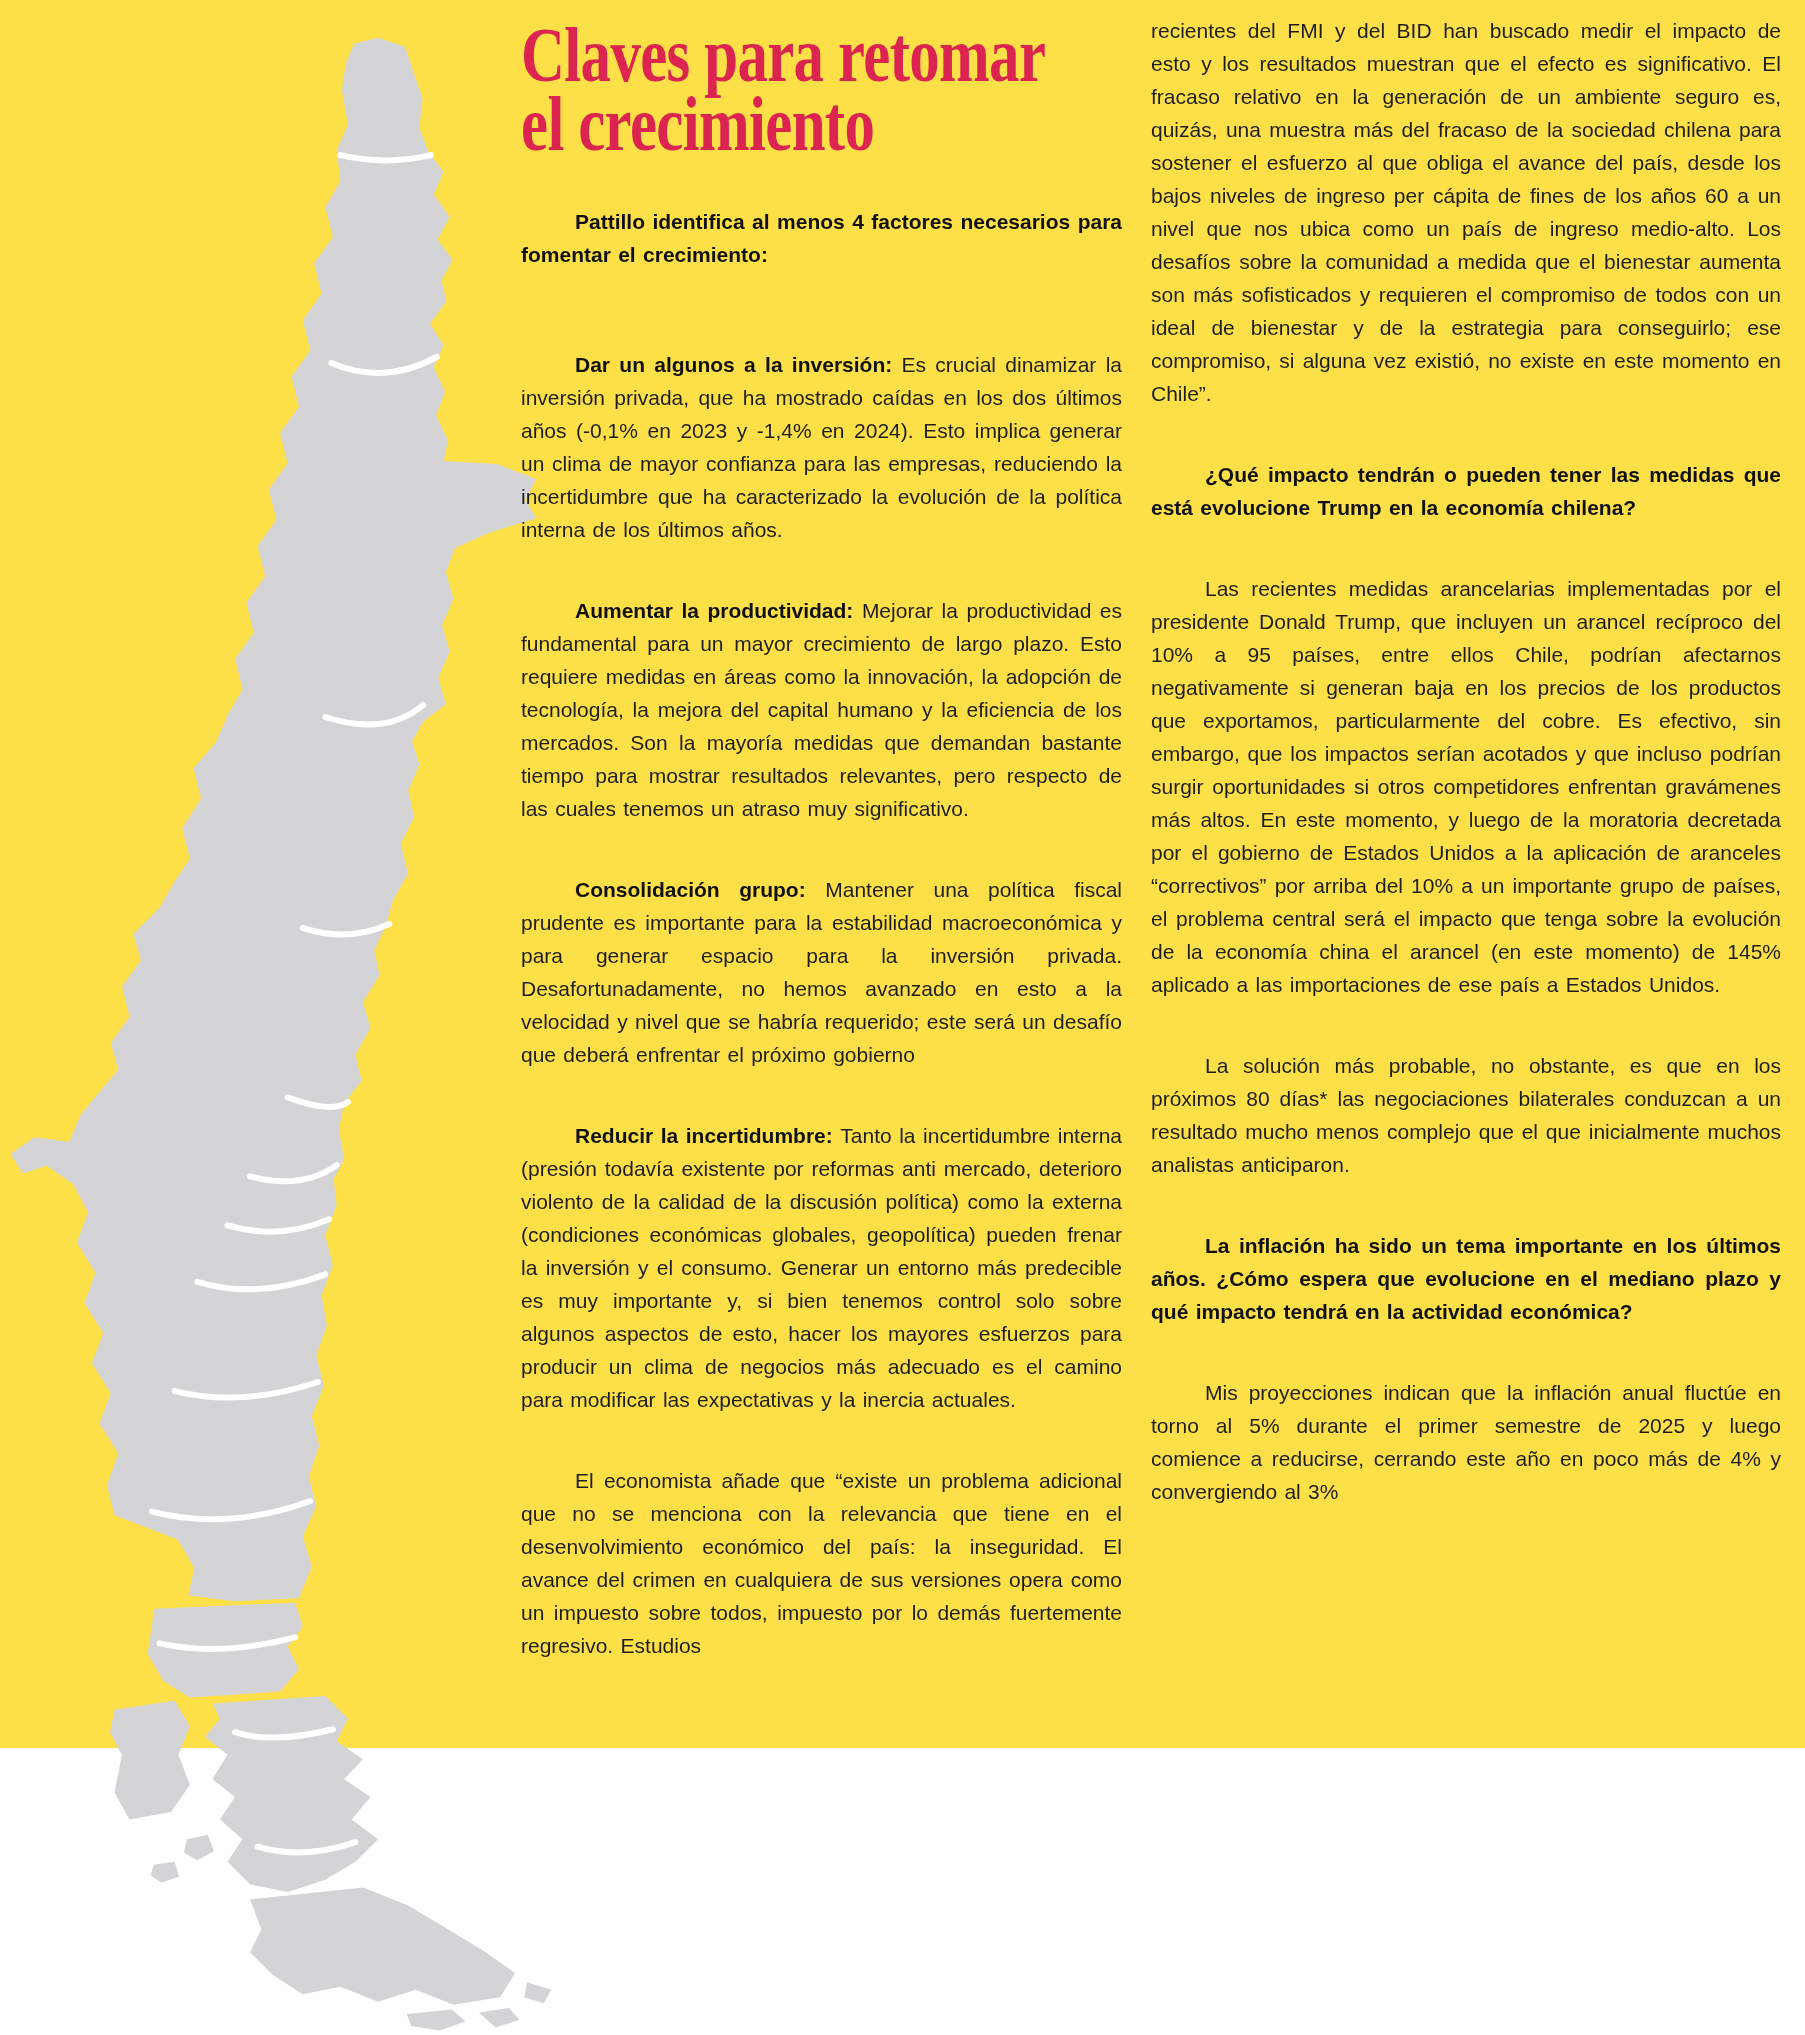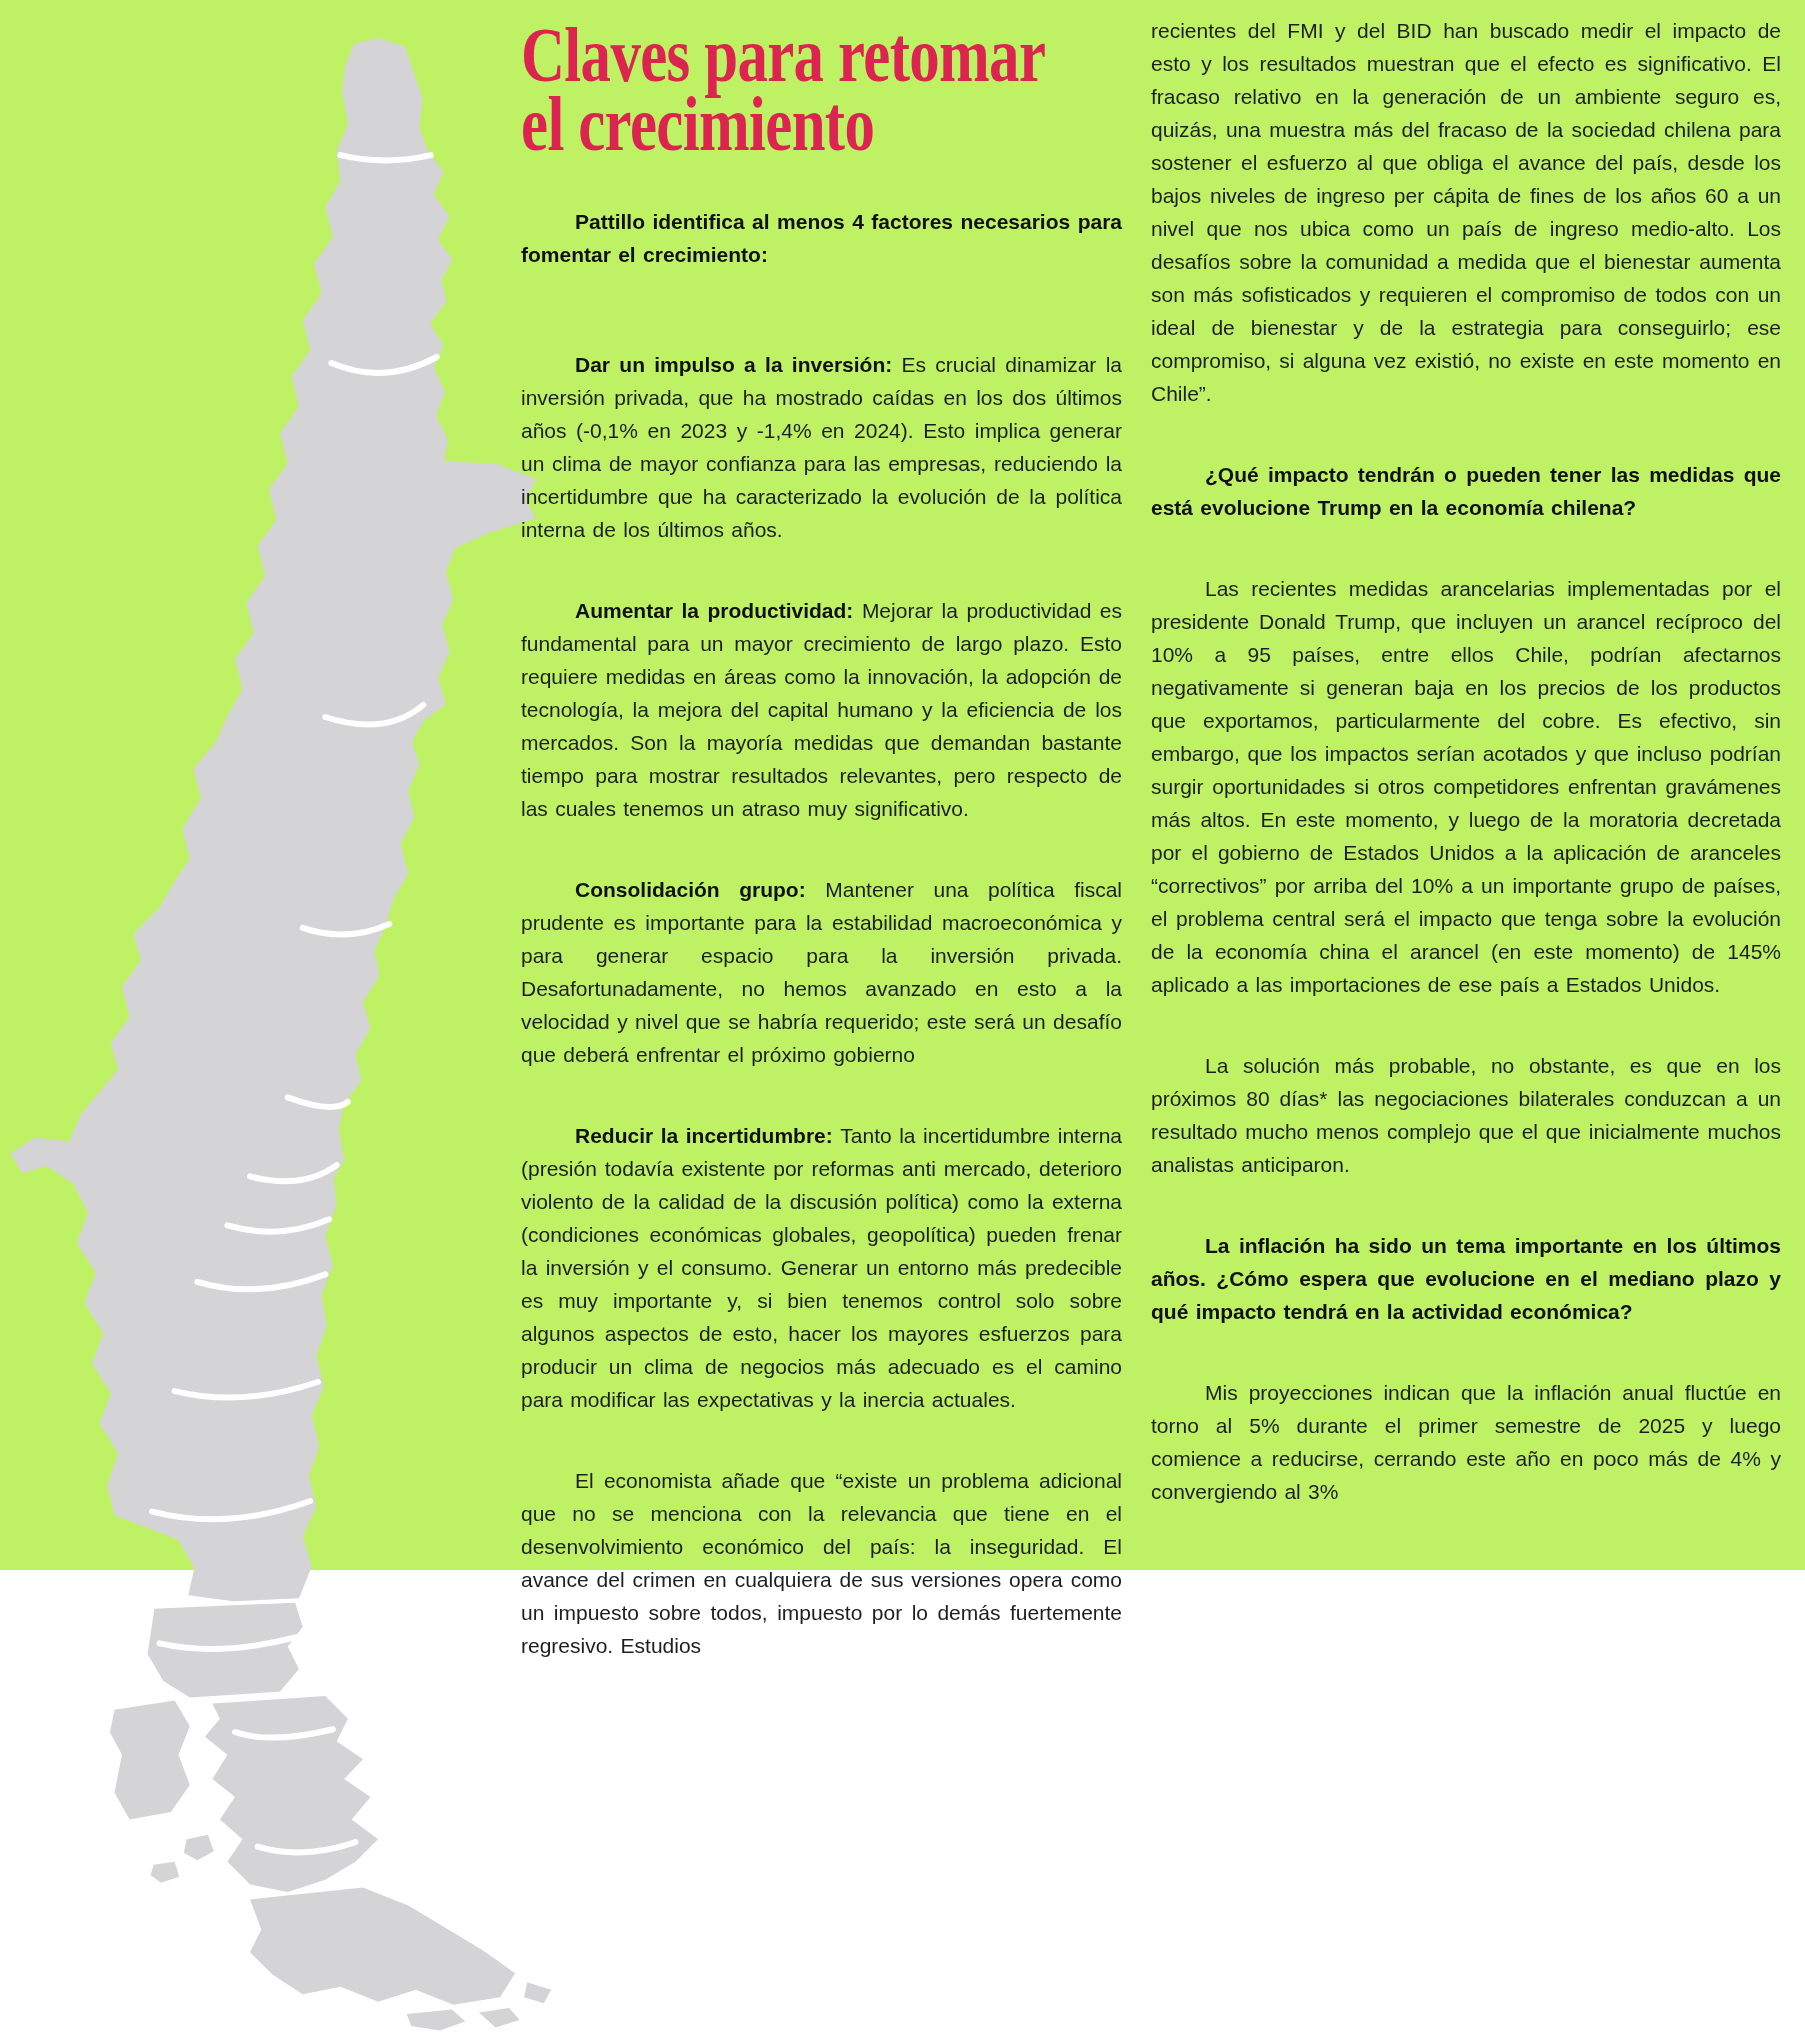--- a/index.html
+++ b/index.html
@@ -1,18 +1,18 @@
 <!DOCTYPE html>
 <html style="font-size:12px"><head>
 <meta charset="utf-8">
 <style>
   * { margin:0; padding:0; box-sizing:border-box; }
   html,body { width:1806px; height:2035px; background:#ffffff; overflow:hidden;
               font-family:"Liberation Sans", sans-serif; }
-  .page { position:relative; width:1806px; height:1570px; background:#bef264; }
+  .page { position:relative; width:1806px; height:1748px; background:#fde047; }
 
   
   .map-wrap { position:absolute; left:0; top:0; width:610px; height:2035px; }
   .map-wrap svg { display:block; width:100%; height:100%; }
   .region-borders { fill:none; stroke:#ffffff; stroke-width:8; stroke-linecap:round; }
 
   
   .col { position:absolute; top:0; }
   .col1 { left:521px; width:601px; }
   .col2 { left:1151px; width:630px; top:13.6px; }
@@ -94,21 +94,21 @@
     </svg>
   </div>
 
   <div class="col col1">
     <h1 class="headline" style="color: rgb(220, 36, 80);">
       <div>Claves para retomar</div>
       <div>el crecimiento</div>
     </h1>
     <p class="intro">Pattillo identifica al menos 4 factores necesarios para fomentar el crecimiento:</p>
     <div>
-        <p class="para"><b>Dar un impulso a la inversión: </b>Es crucial dinamizar la inversión privada, que ha mostrado caídas en los dos últimos años (-0,1% en 2023 y -1,4% en 2024). Esto implica generar un clima de mayor confianza para las empresas, reduciendo la incertidumbre que ha caracterizado la evolución de la política interna de los últimos años.</p>
+        <p class="para"><b>Dar un algunos a la inversión: </b>Es crucial dinamizar la inversión privada, que ha mostrado caídas en los dos últimos años (-0,1% en 2023 y -1,4% en 2024). Esto implica generar un clima de mayor confianza para las empresas, reduciendo la incertidumbre que ha caracterizado la evolución de la política interna de los últimos años.</p>
         <p class="para"><b>Aumentar la productividad: </b>Mejorar la productividad es fundamental para un mayor crecimiento de largo plazo. Esto requiere medidas en áreas como la innovación, la adopción de tecnología, la mejora del capital humano y la eficiencia de los mercados. Son la mayoría medidas que demandan bastante tiempo para mostrar resultados relevantes, pero respecto de las cuales tenemos un atraso muy significativo.</p>
         <p class="para"><b>Consolidación grupo: </b>Mantener una política fiscal prudente es importante para la estabilidad macroeconómica y para generar espacio para la inversión privada. Desafortunadamente, no hemos avanzado en esto a la velocidad y nivel que se habría requerido; este será un desafío que deberá enfrentar el próximo gobierno</p>
         <p class="para"><b>Reducir la incertidumbre: </b>Tanto la incertidumbre interna (presión todavía existente por reformas anti mercado, deterioro violento de la calidad de la discusión política) como la externa (condiciones económicas globales, geopolítica) pueden frenar la inversión y el consumo. Generar un entorno más predecible es muy importante y, si bien tenemos control solo sobre algunos aspectos de esto, hacer los mayores esfuerzos para producir un clima de negocios más adecuado es el camino para modificar las expectativas y la inercia actuales.</p>
         <p class="para">El economista añade que “existe un problema adicional que no se menciona con la relevancia que tiene en el desenvolvimiento económico del país: la inseguridad. El avance del crimen en cualquiera de sus versiones opera como un impuesto sobre todos, impuesto por lo demás fuertemente regresivo. Estudios</p>
       </div>
   </div>
 
   <div class="col col2">
     <div>
         <p class="para no-indent">recientes del FMI y del BID han buscado medir el impacto de esto y los resultados muestran que el efecto es significativo. El fracaso relativo en la generación de un ambiente seguro es, quizás, una muestra más del fracaso de la sociedad chilena para sostener el esfuerzo al que obliga el avance del país, desde los bajos niveles de ingreso per cápita de fines de los años 60 a un nivel que nos ubica como un país de ingreso medio-alto. Los desafíos sobre la comunidad a medida que el bienestar aumenta son más sofisticados y requieren el compromiso de todos con un ideal de bienestar y de la estrategia para conseguirlo; ese compromiso, si alguna vez existió, no existe en este momento en Chile”.</p>

